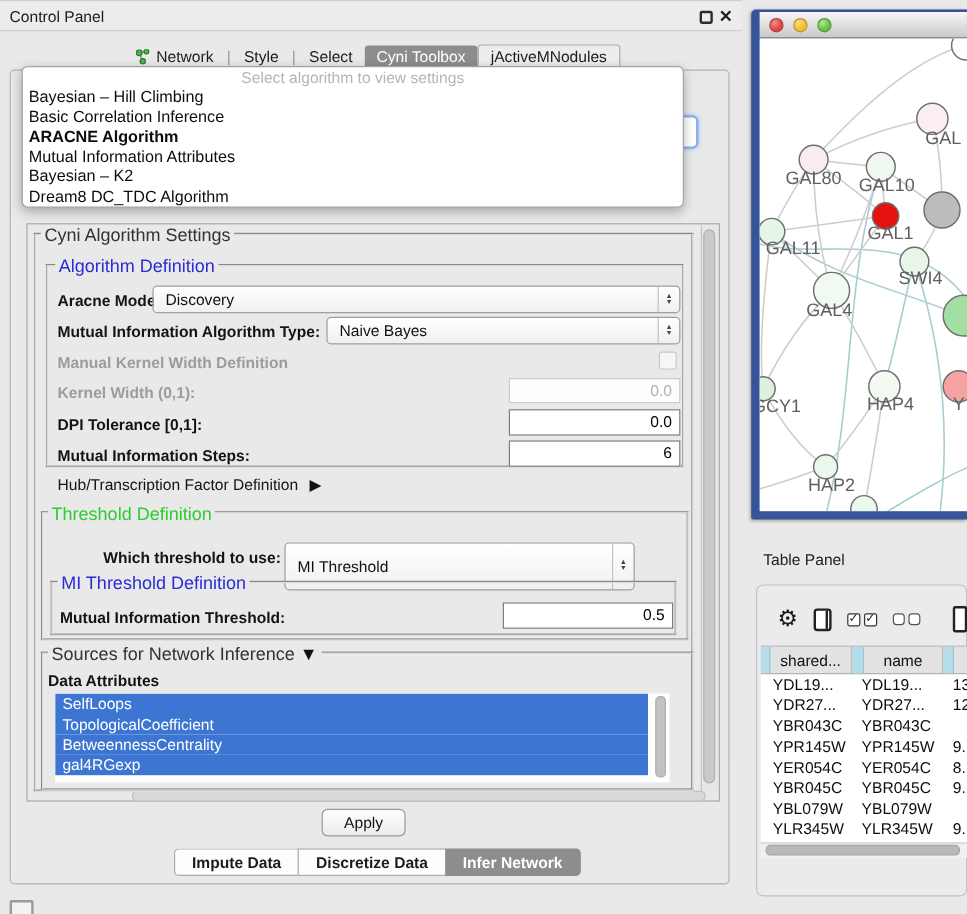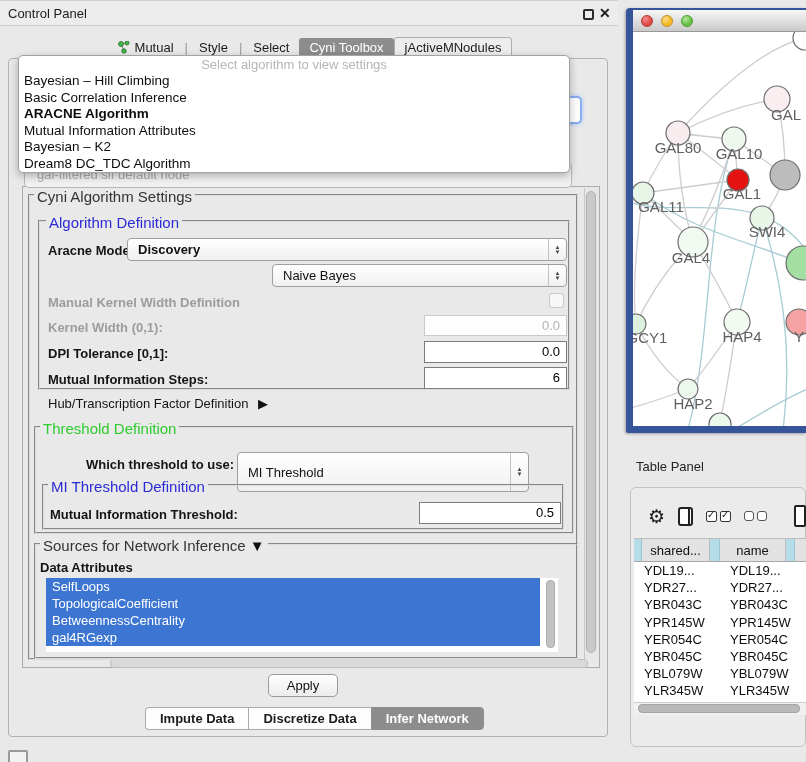--- a/index.html
+++ b/index.html
@@ -87,21 +87,21 @@
   .pair{display:flex;gap:3px;}
   .cb{width:11px;height:11px;border:1.5px solid #333;border-radius:2px;background:#fff;position:relative;}
   .cb.checked:before{content:"✓";position:absolute;left:0px;top:-3px;font-size:10px;color:#222;}
   .cb.empty{border-color:#555;width:10px;height:10px;border-radius:3px;}
   .ico-file{width:15px;height:22px;border:2px solid #222;border-radius:2px;background:#fff;margin-left:14px;}
 
   .tbl-header{left:634px;top:538px;width:172px;height:24px;display:flex;background:#e2e2e2;border-top:1px solid #bdbdbd;border-bottom:1px solid #a8a8a8;font-size:13px;color:#111;text-align:right;}
   .hstrip{background:#b5dce9;border-right:1px solid #9fc4d2;flex:0 0 auto;}
   .hcell{display:flex;align-items:center;justify-content:center;border-right:1px solid #bdbdbd;flex:0 0 auto;}
   .tbl-rows{left:634px;top:562px;width:172px;height:140px;background:#fff;overflow:hidden;font-size:13px;color:#0e0e0e;}
-  .trow{height:17.2px;line-height:17.2px;display:flex;gap:12px;}
+  .trow{height:17.2px;line-height:17.2px;display:flex;}
   .tcell{white-space:nowrap;overflow:hidden;flex:0 0 auto;}
   .tbl-hscroll{left:634px;top:702px;width:172px;height:13px;background:#f0f0f0;border-top:1px solid #cfcfcf;}
   .tbl-hthumb{left:638px;top:704px;width:162px;height:9px;background:#b9b9b9;border:1px solid #a4a4a4;border-radius:4px;}
 </style>
 </head>
 <body>
 
 <div class="stage">
 
   <div class="abs cp-header">
@@ -112,21 +112,21 @@
 
   <div class="abs cp-tabs">
     <span class="tab">
       <svg width="12" height="13">
           <line x1="3" y1="3" x2="9" y2="2" stroke="#777" stroke-width="1"></line>
           <line x1="3" y1="3" x2="6" y2="10" stroke="#777" stroke-width="1"></line>
           <circle cx="3" cy="3" r="2.4" fill="#49b84c" stroke="#2c7c2e"></circle>
           <circle cx="9" cy="2" r="2" fill="#49b84c" stroke="#2c7c2e"></circle>
           <circle cx="6" cy="10" r="2.2" fill="#49b84c" stroke="#2c7c2e"></circle>
         </svg>
-      <span>Mutual</span>
+      <span>Network</span>
     </span>
     <span class="tab-sep">|</span>
     <span class="tab">
         <span>Style</span>
       </span>
     <span class="tab-sep">|</span>
     <span class="tab">
         <span>Select</span>
       </span>
     <span class="tab selected">
@@ -134,21 +134,20 @@
       </span>
     <span class="tab outlined">
         <span>jActiveMNodules</span>
       </span>
   </div>
 
   <div class="abs content-panel"></div>
 
   <div class="abs combo-fragment"></div>
 
-  <div class="abs hidden-combo">gal-filtered sif default node</div>
 
   <div class="abs popup">
     <div class="popup-placeholder">Select algorithm to view settings</div>
     <div>
         <div class="algo-item">Bayesian – Hill Climbing</div>
         <div class="algo-item">Basic Correlation Inference</div>
         <div class="algo-item sel">ARACNE Algorithm</div>
         <div class="algo-item">Mutual Information Attributes</div>
         <div class="algo-item">Bayesian – K2</div>
         <div class="algo-item">Dream8 DC_TDC Algorithm</div>
@@ -160,28 +159,29 @@
   <div class="abs vthumb"></div>
   <div class="abs hthumb"></div>
 
   <div class="abs group" style="left:28px;top:194px;width:550px;height:466px;"></div>
   <div class="abs group-title t-plain" style="left:34px;top:188px;">Cyni Algorithm Settings</div>
 
   <div class="abs group" style="left:38px;top:220px;width:532px;height:170px;"></div>
   <div class="abs group-title t-blue" style="left:46px;top:214px;">Algorithm Definition</div>
 
   <div class="abs lbl b" style="left:48px;top:243px;">Aracne Mode:</div>
-  <div class="abs combo" style="left:127px;top:238px;width:440px;height:23px;font-weight:bold;">
+  <div class="abs combo" style="left:127px;top:238px;width:440px;height:23px;">
     <span class="val">Discovery</span>
     <span class="spin">
         <span>▲</span>
         <span>▼</span>
       </span>
   </div>
 
+  <div class="abs lbl b" style="left:48px;top:269px;">Mutual Information Algorithm Type:</div>
   <div class="abs combo" style="left:272px;top:264px;width:295px;height:23px;">
     <span class="val">Naive Bayes</span>
     <span class="spin">
         <span>▲</span>
         <span>▼</span>
       </span>
   </div>
 
   <div class="abs lbl b dis" style="left:48px;top:295px;">Manual Kernel Width Definition</div>
   <div class="abs checkbox" style="left:549px;top:293px;"></div>

